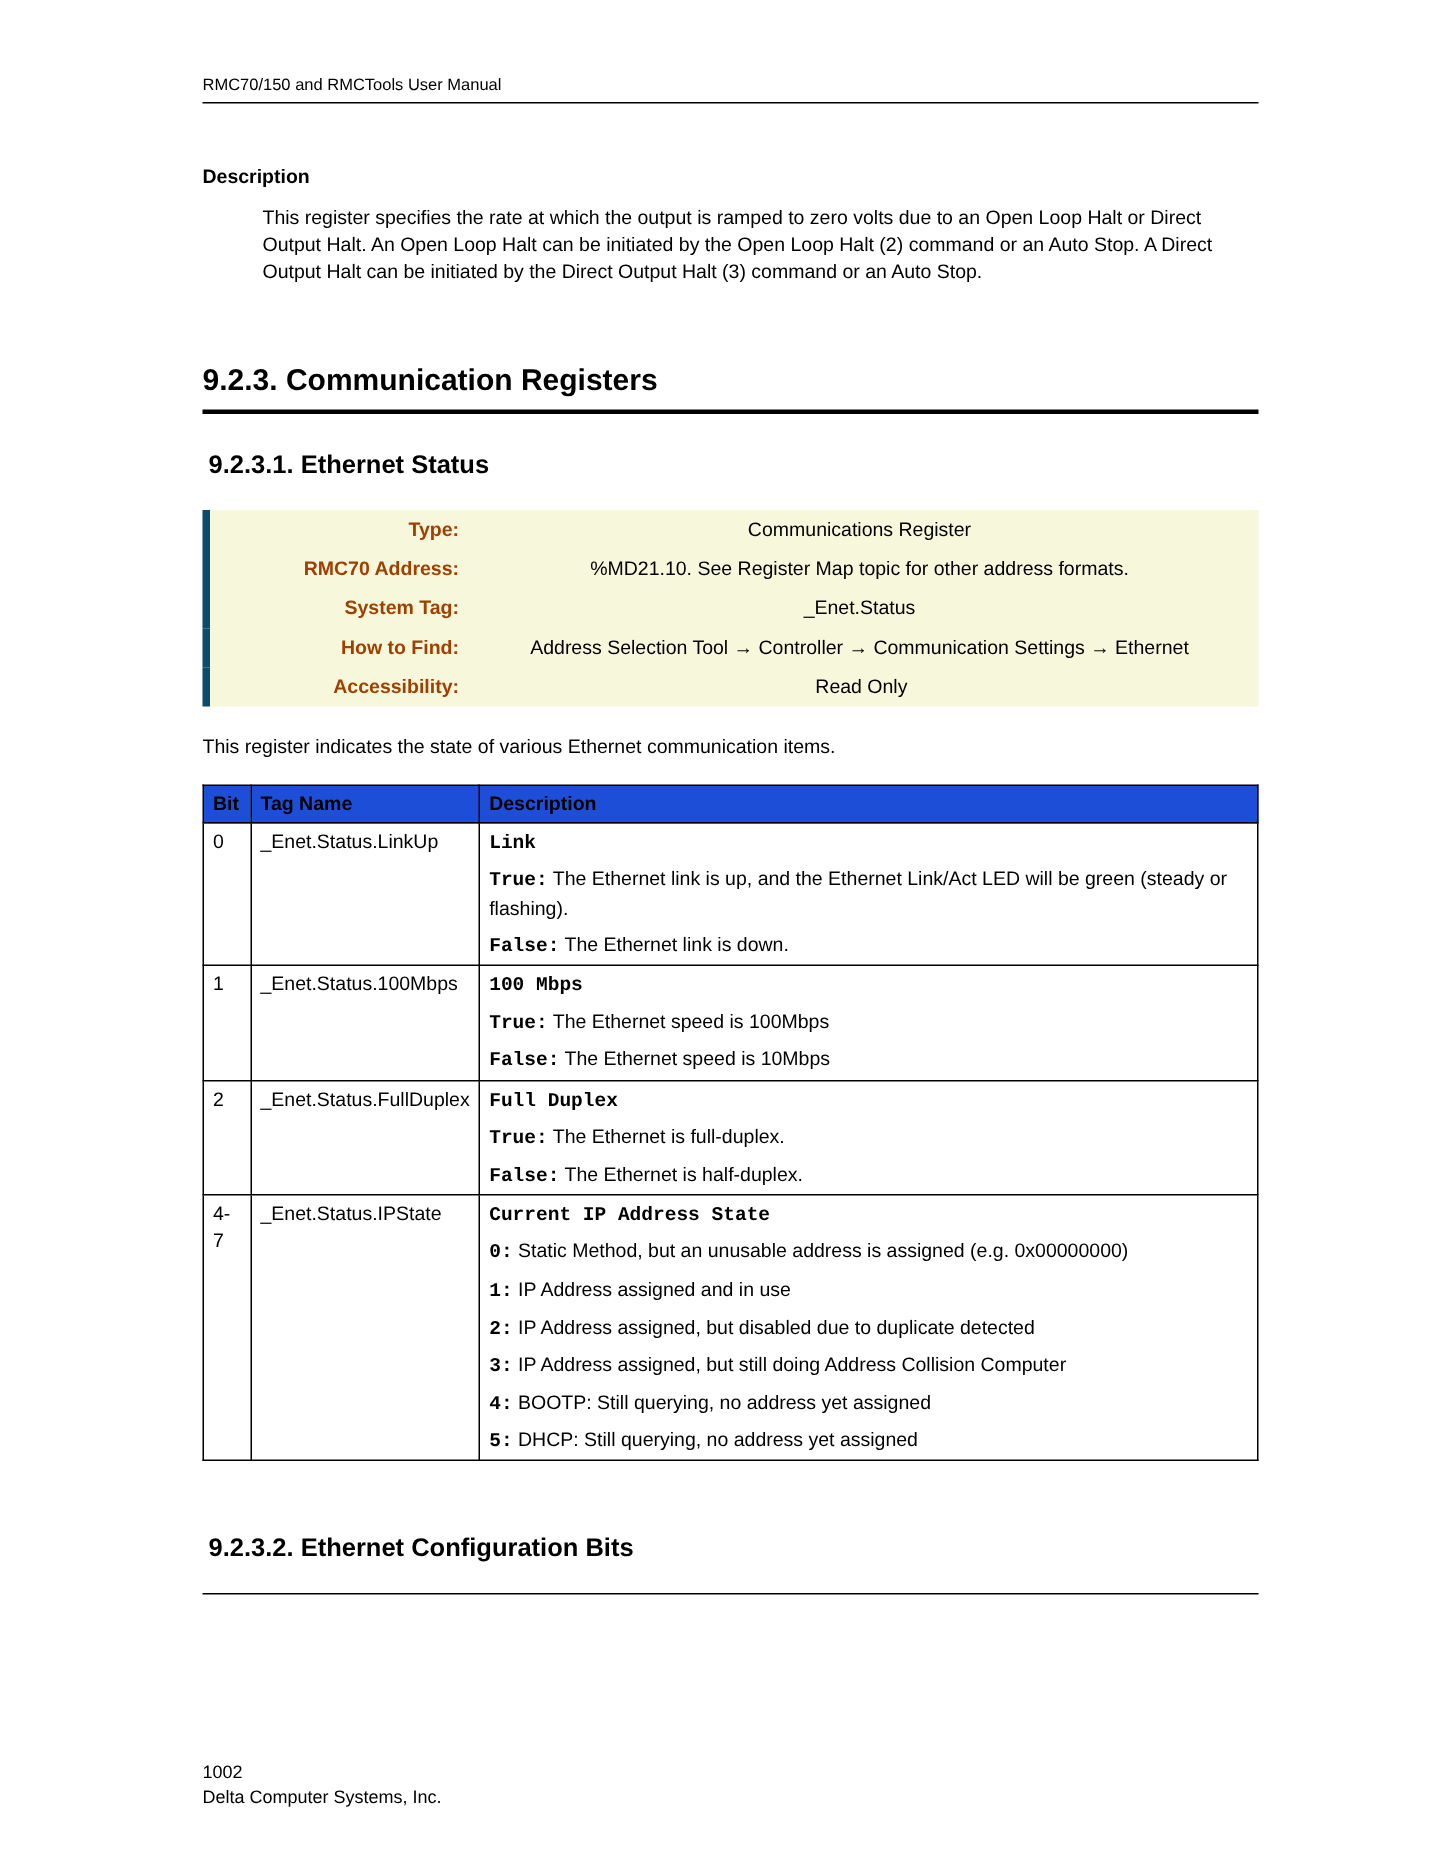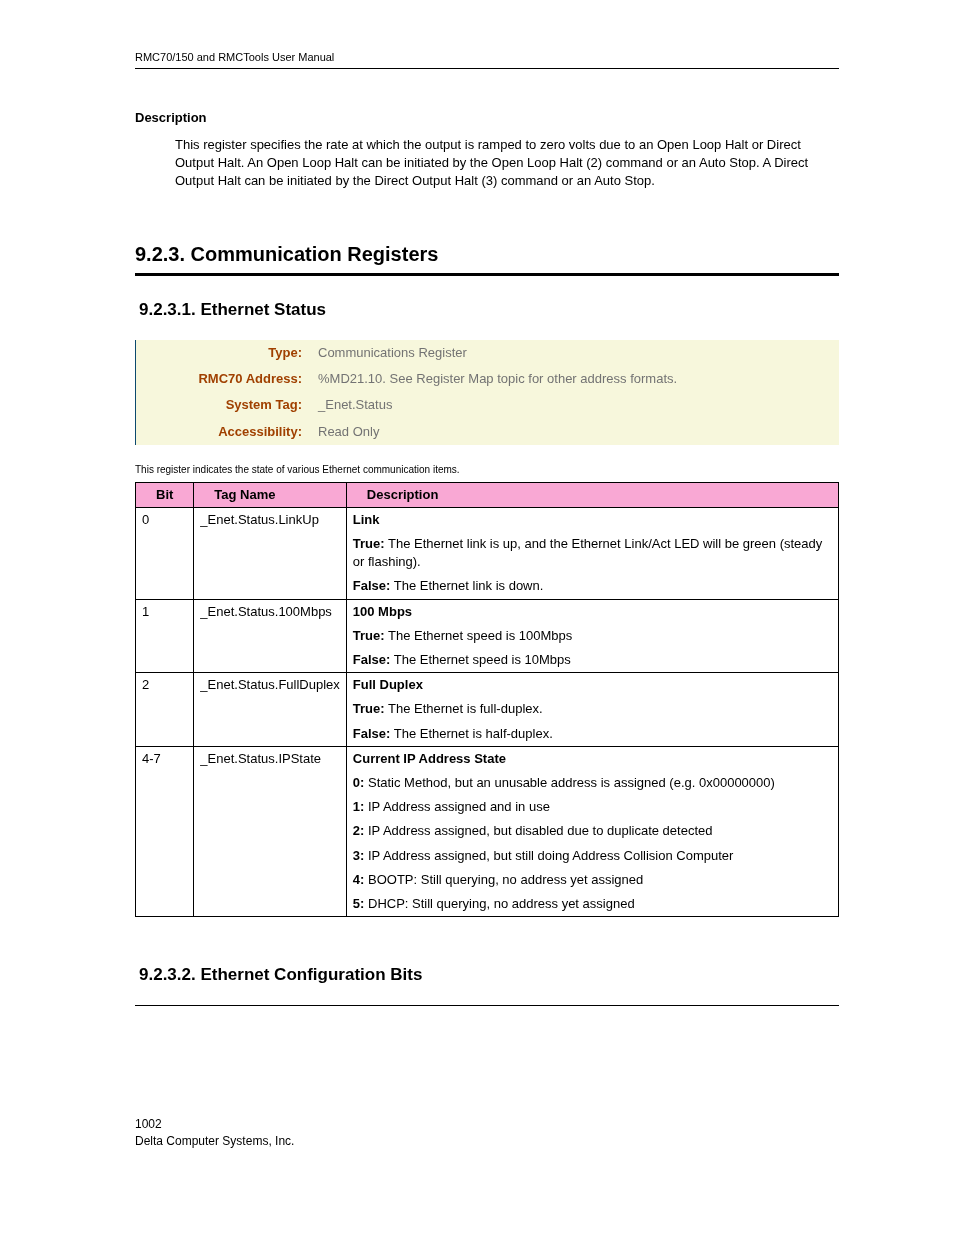--- a/index.html
+++ b/index.html
@@ -47,53 +47,54 @@
   }
   h3.sub {
     font-size: 17px;
     font-weight: bold;
     margin: 0 0 18px 4px;
   }
   table.info-box {
     width: 100%;
     border-collapse: collapse;
     background: #f7f7dc;
-    border-left: 1px solid #0c4a6e;
+    border-left: 5px solid #0c4a6e;
     font-size: 13px;
     margin-bottom: 18px;
   }
   table.info-box td {
     padding: 4px 10px 4px 6px;
     vertical-align: top;
   }
   table.info-box td.label {
     text-align: right;
     font-weight: bold;
     color: #a04000;
     width: 160px;
     white-space: nowrap;
   }
   table.info-box td.value {
-    color: #737373;
+    color: #000000;
+    text-align: center;
   }
   .intro-line {
-    margin: 0 0 5px 0;
-    font-size: 10px;
+    margin: 0 0 16px 0;
+    font-size: 13px;
   }
   table.bit-table {
     width: 100%;
     border-collapse: collapse;
     font-size: 13px;
   }
   table.bit-table th {
     text-align: left;
     font-weight: bold;
-    background: #f9a8d4;
+    background: #1d4ed8;
     border: 1px solid #000;
-    padding: 3px 20px;
+    padding: 3px 6px;
   }
   table.bit-table td {
     border: 1px solid #000;
     padding: 3px 6px;
     vertical-align: top;
   }
   .desc-cell p {
     margin: 0 0 6px 0;
   }
   .desc-cell p:last-child {
@@ -104,21 +105,21 @@
     justify-content: flex-start;
     font-size: 12px;
     margin-top: 110px;
     flex-direction: column;
   }
   hr.foot-rule {
     border: none;
     border-top: 1px solid #000;
     margin: 0 0 4px 0;
   }
-  .b { font-weight: bold; }
+  .b { font-weight: bold; font-family: Liberation Mono, monospace; }
 </style>
 </head>
 <body>
 
 <div class="header-line">RMC70/150 and RMCTools User Manual</div>
 <hr class="top-rule">
 
 <div class="desc-heading">Description</div>
 <p class="desc-body">
   <span>This register specifies the rate at which the output is ramped to zero volts due to an </span><span class="link">Open Loop Halt</span><span> or </span><span class="link">Direct Output Halt</span><span>.  An Open Loop Halt can be initiated by the </span><span class="link">Open Loop Halt (2)</span><span> command or an </span><span class="link">Auto Stop</span><span>. A </span><span class="link">Direct Output Halt</span><span> can be initiated by the </span><span class="link">Direct Output Halt (3)</span><span> command or an </span><span class="link">Auto Stop</span><span>.</span>
@@ -137,20 +138,26 @@
   </tr>
   <tr>
     <td class="label">RMC70 Address:</td>
     <td class="value">
       <span>%MD21.10. See </span><span class="link">Register Map</span><span> topic for other address formats.</span>
     </td>
   </tr>
   <tr>
     <td class="label">System Tag:</td>
     <td class="value">_Enet.Status</td>
+  </tr>
+  <tr>
+    <td class="label">How to Find:</td>
+    <td class="value">
+      <span class="link">Address Selection Tool</span><span> → Controller → Communication Settings → Ethernet</span>
+    </td>
   </tr>
   <tr>
     <td class="label">Accessibility:</td>
     <td class="value">Read Only</td>
   </tr>
 </tbody>
   </table>
 
 <p class="intro-line">This register indicates the state of various Ethernet communication items.</p>
 

